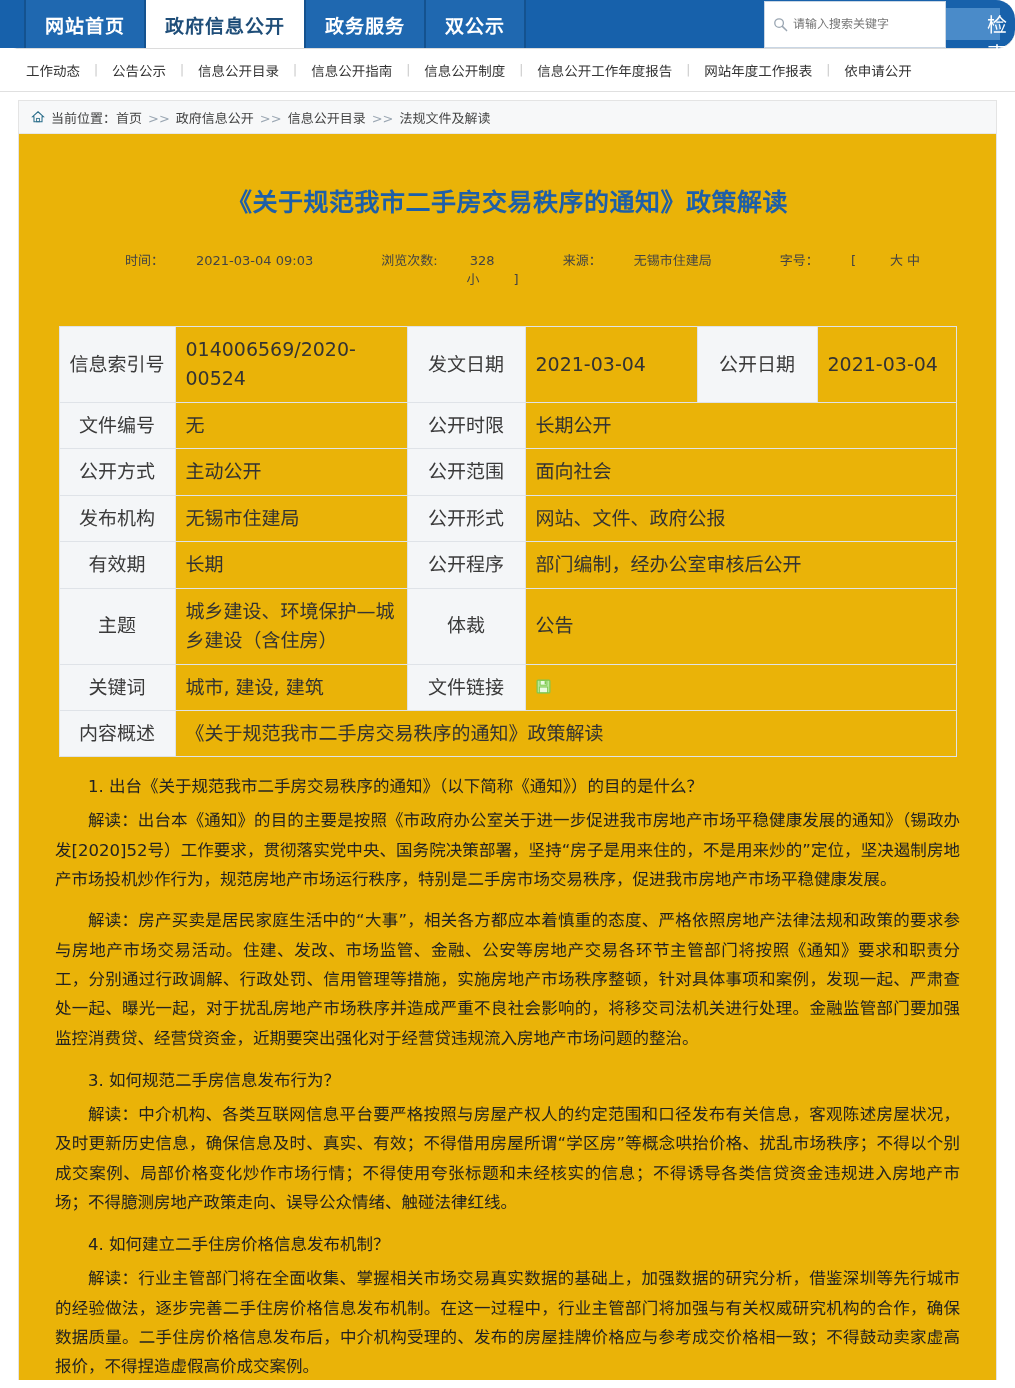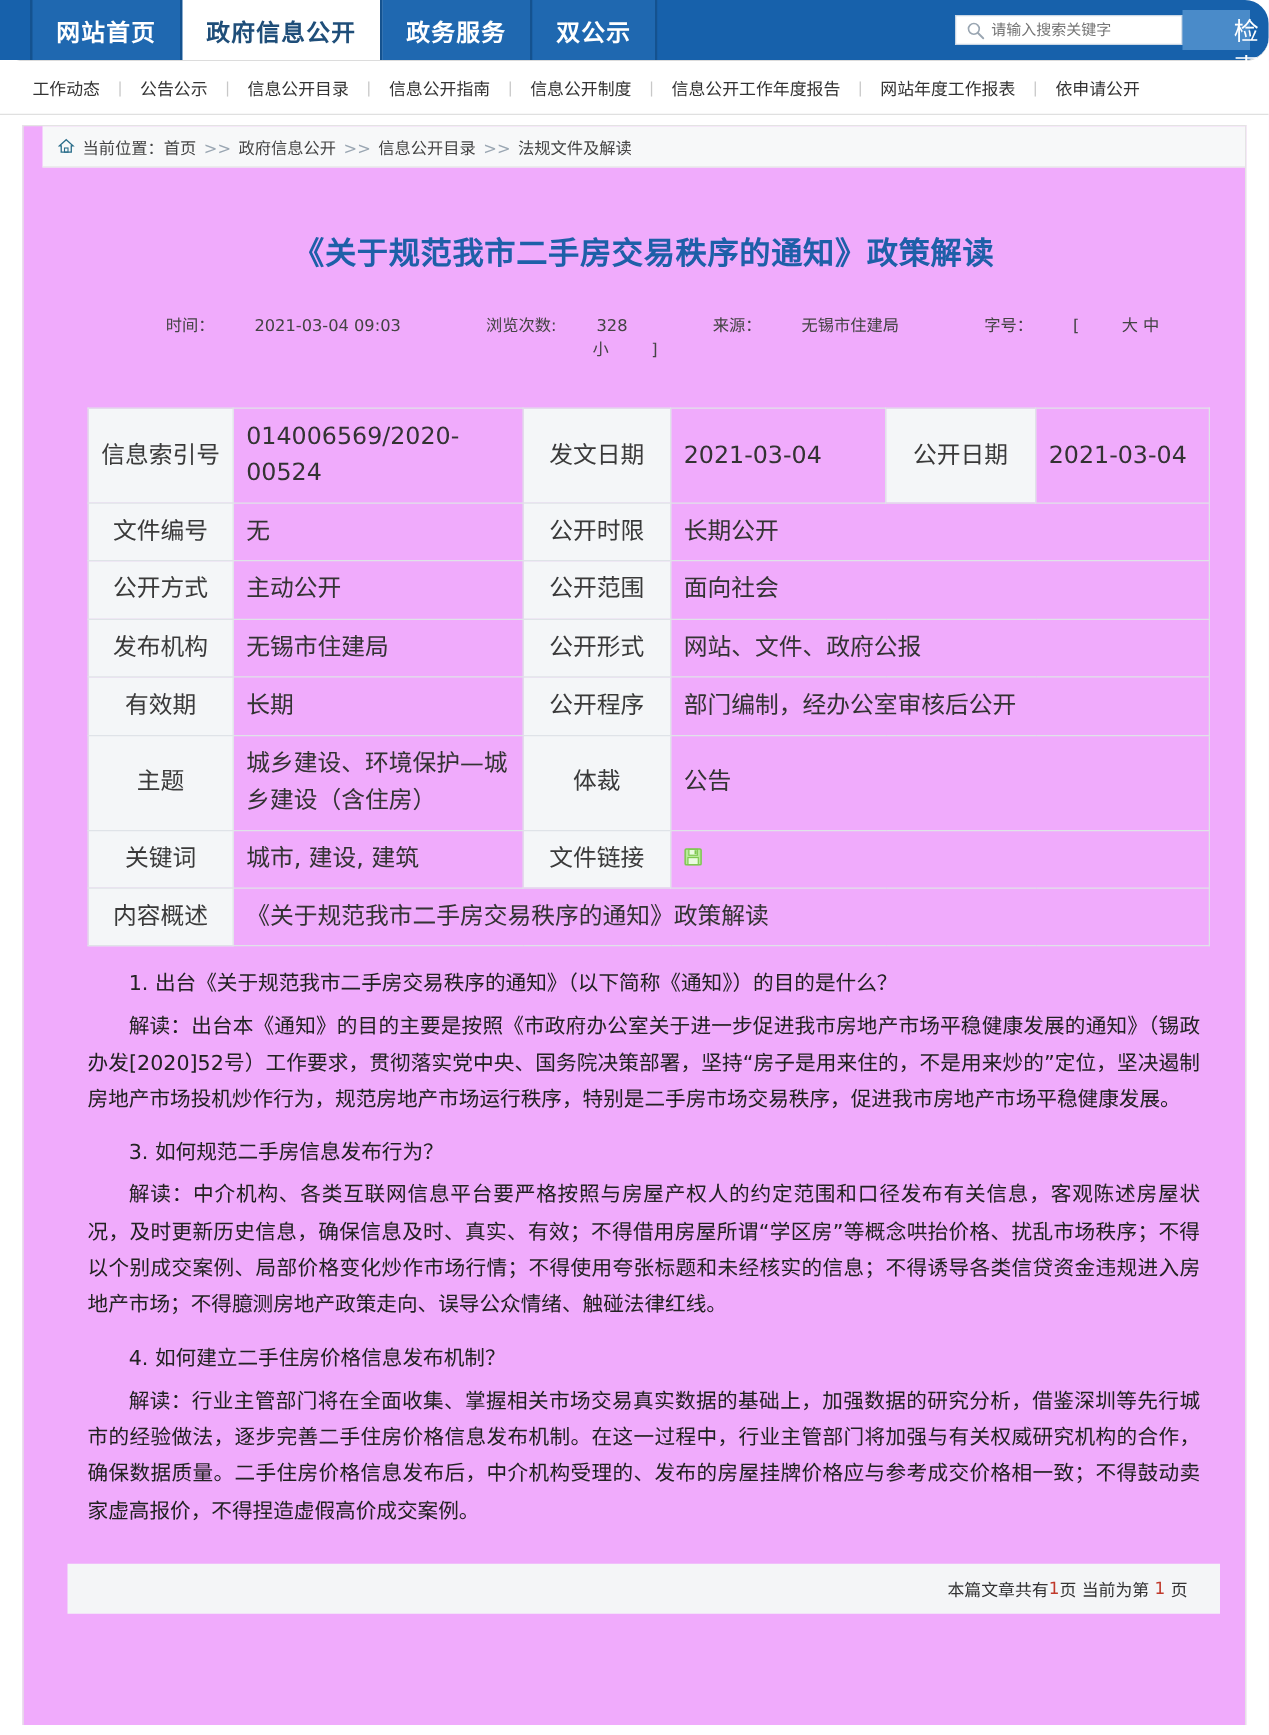--- a/index.html
+++ b/index.html
@@ -53,21 +53,21 @@
     display: flex;
     align-items: center;
     margin-right: 15px;
     align-self: center;
     height: 30px;
   }
   .search-box {
     display: flex;
     align-items: center;
     background: #ffffff;
-    height: 24px;
+    height: 47px;
     width: 182px;
     border: 1px solid #c9d6e4;
     box-sizing: border-box;
   }
   .search-icon {
     width: 22px;
     display: flex;
     align-items: center;
     justify-content: center;
     margin-left: 4px;
@@ -116,25 +116,24 @@
     color: #c8c8c8;
     margin: 0 14px;
     font-size: 12px;
   }
 
   
   .page-frame {
     margin: 8px 18px 0 18px;
     border: 1px solid #e4e4e4;
     border-bottom: none;
-    background: #f0abfc;
+    background: #eab308;
     height: 1280px;
     box-sizing: border-box;
     position: relative;
-    padding-left: 15px;
   }
   .breadcrumb {
     height: 32px;
     background: #f7f8f9;
     border-bottom: 1px solid #e8e8e8;
     display: flex;
     align-items: center;
     padding-left: 12px;
     font-size: 13px;
     color: #444;
@@ -352,20 +351,21 @@
           <tr>
             <td class="lbl">内容概述</td>
             <td colspan="5">《关于规范我市二手房交易秩序的通知》政策解读</td>
           </tr>
         </tbody>
     </table>
 
     <div class="body-text" id="body-text">
         <p class="q">1. 出台《关于规范我市二手房交易秩序的通知》（以下简称《通知》）的目的是什么？</p>
         <p class="a">解读：出台本《通知》的目的主要是按照《市政府办公室关于进一步促进我市房地产市场平稳健康发展的通知》（锡政办发[2020]52号）工作要求，贯彻落实党中央、国务院决策部署，坚持“房子是用来住的，不是用来炒的”定位，坚决遏制房地产市场投机炒作行为，规范房地产市场运行秩序，特别是二手房市场交易秩序，促进我市房地产市场平稳健康发展。</p>
+        <p class="a">解读：房产买卖是居民家庭生活中的“大事”，相关各方都应本着慎重的态度、严格依照房地产法律法规和政策的要求参与房地产市场交易活动。住建、发改、市场监管、金融、公安等房地产交易各环节主管部门将按照《通知》要求和职责分工，分别通过行政调解、行政处罚、信用管理等措施，实施房地产市场秩序整顿，针对具体事项和案例，发现一起、严肃查处一起、曝光一起，对于扰乱房地产市场秩序并造成严重不良社会影响的，将移交司法机关进行处理。金融监管部门要加强监控消费贷、经营贷资金，近期要突出强化对于经营贷违规流入房地产市场问题的整治。</p>
         <p class="q">3. 如何规范二手房信息发布行为？</p>
         <p class="a">解读：中介机构、各类互联网信息平台要严格按照与房屋产权人的约定范围和口径发布有关信息，客观陈述房屋状况，及时更新历史信息，确保信息及时、真实、有效；不得借用房屋所谓“学区房”等概念哄抬价格、扰乱市场秩序；不得以个别成交案例、局部价格变化炒作市场行情；不得使用夸张标题和未经核实的信息；不得诱导各类信贷资金违规进入房地产市场；不得臆测房地产政策走向、误导公众情绪、触碰法律红线。</p>
         <p class="q">4. 如何建立二手住房价格信息发布机制？</p>
         <p class="a">解读：行业主管部门将在全面收集、掌握相关市场交易真实数据的基础上，加强数据的研究分析，借鉴深圳等先行城市的经验做法，逐步完善二手住房价格信息发布机制。在这一过程中，行业主管部门将加强与有关权威研究机构的合作，确保数据质量。二手住房价格信息发布后，中介机构受理的、发布的房屋挂牌价格应与参考成交价格相一致；不得鼓动卖家虚高报价，不得捏造虚假高价成交案例。</p>
       </div>
   </div>
 
   <div class="pager">
     <span>本篇文章共有</span><span class="num">1</span><span>页 当前为第</span>&nbsp;<span class="num">1</span>&nbsp;<span>页</span>
   </div>

